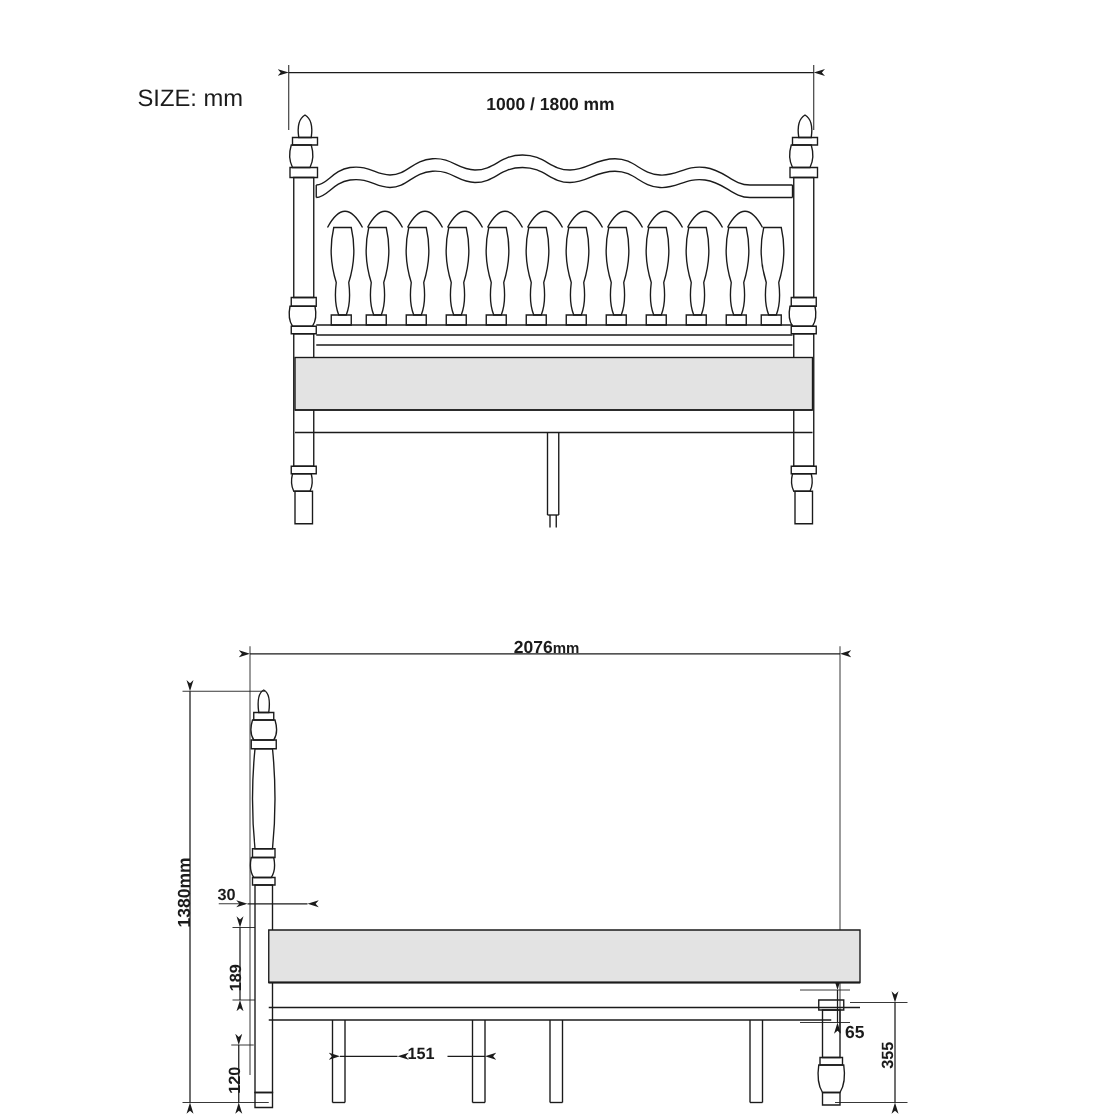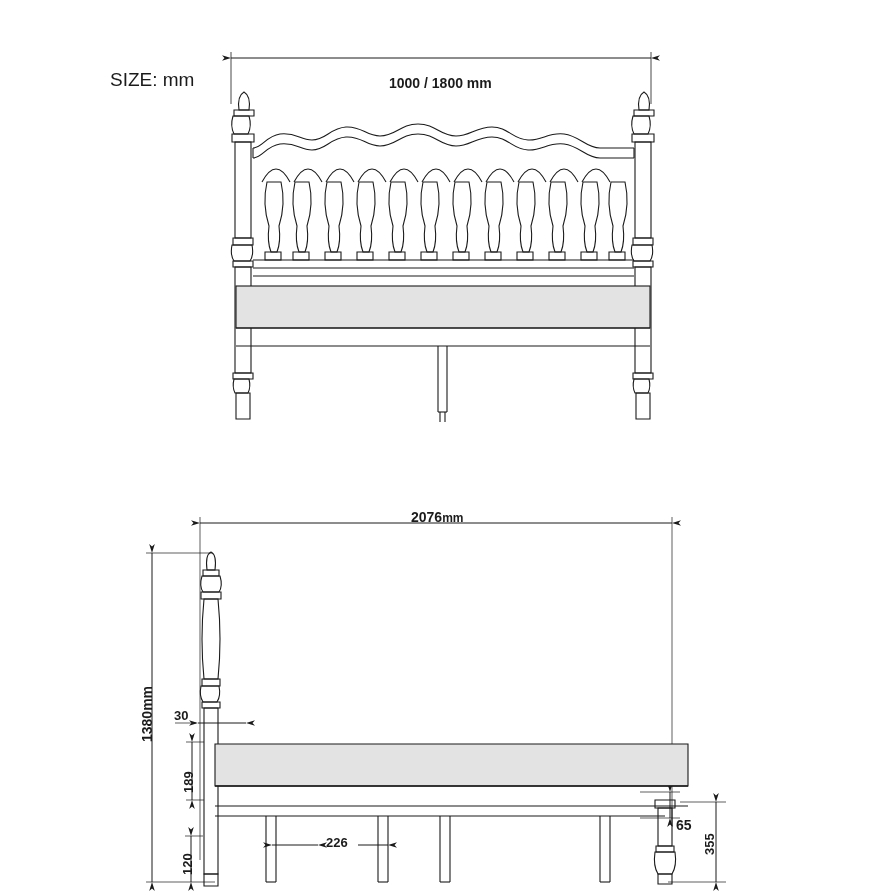--- a/index.html
+++ b/index.html
@@ -374,17 +374,17 @@
 <div class="lbl" id="dim-length"><span>2076</span><span class="unit">mm</span></div>
 
 <div class="lbl vert" id="dim-height"><span>1380</span><span class="unit">mm</span></div>
 
 <div class="lbl" id="dim-75">30</div>
 
 <div class="lbl vert" id="dim-189">189</div>
 
 <div class="lbl vert" id="dim-120">120</div>
 
-<div class="lbl" id="dim-195">226</div>
+<div class="lbl" id="dim-195">151</div>
 
 <div class="lbl" id="dim-65">65</div>
 
 <div class="lbl vert" id="dim-355">355</div>
 
 </body></html>

